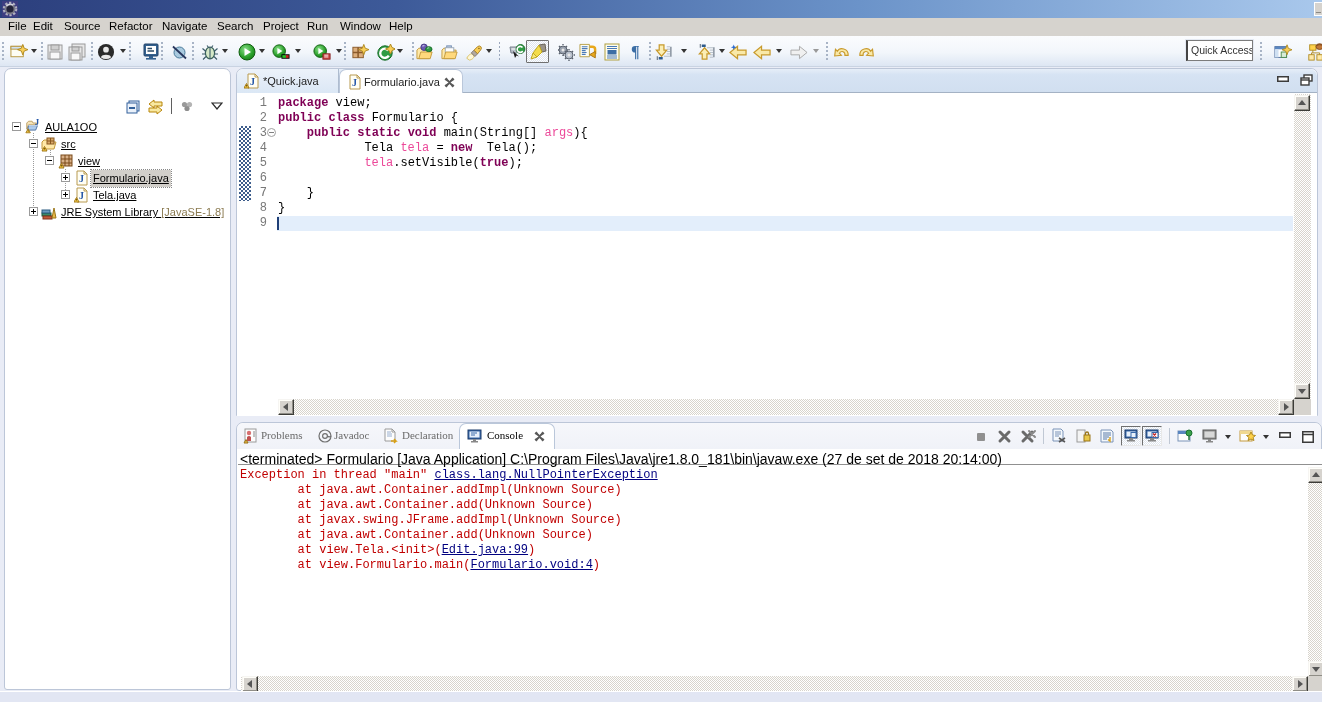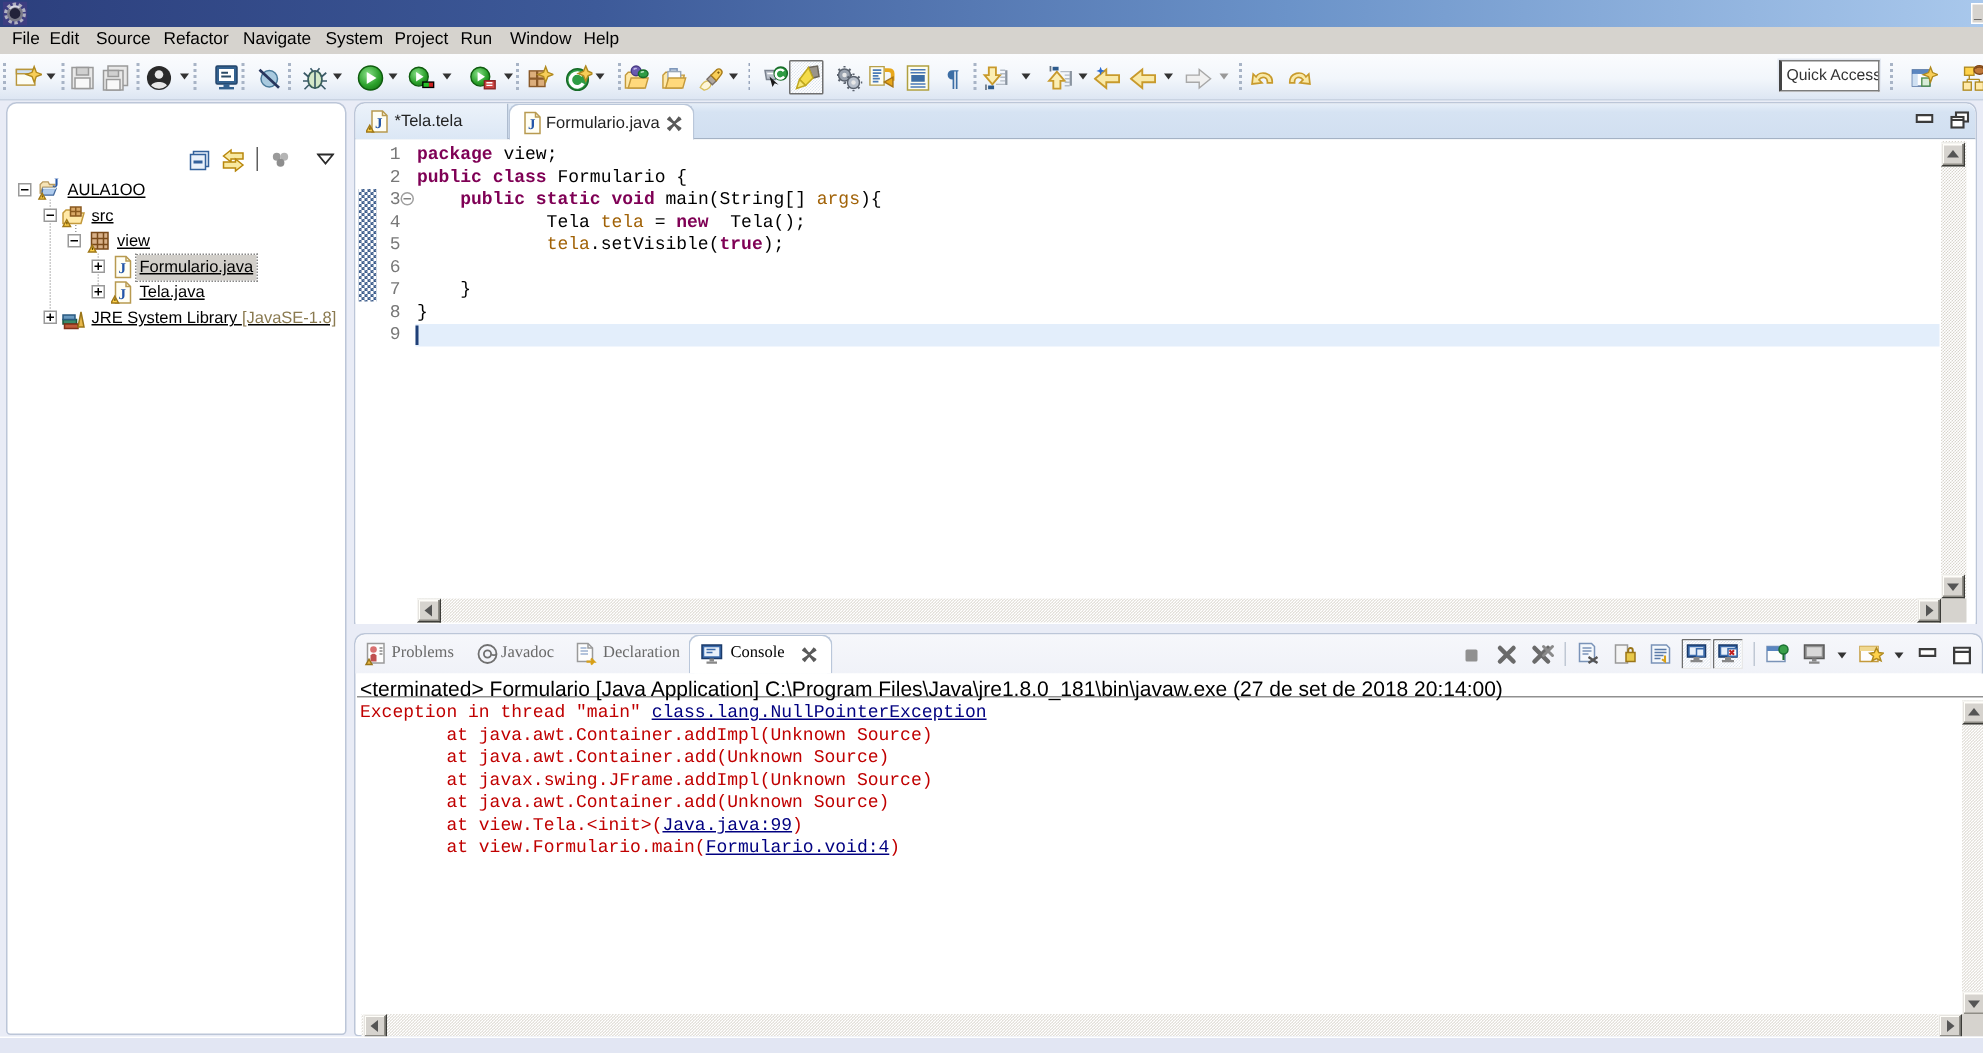--- a/index.html
+++ b/index.html
@@ -57,21 +57,21 @@
 #etab1 { left:0px; width:102px; background:linear-gradient(#ecf2fa,#dbe7f5); border-right:1px solid #aebccf; border-radius:7px 0 0 0; }
 #etab2 { left:102px; width:124px; height:25px; background:#fff; border:1px solid #bac7da; border-bottom:none; border-radius:7px 7px 0 0; }
 #edbody { position:absolute; left:0; top:24px; width:100%; height:323px; background:#fff; border-radius:0; overflow:hidden; }
 .hatch { position:absolute; left:2px; top:33px; width:12px; height:75px;
   background-color:#fff;
   background-image:linear-gradient(45deg,#3d5d8c 25%,transparent 25%,transparent 75%,#3d5d8c 75%),linear-gradient(45deg,#3d5d8c 25%,transparent 25%,transparent 75%,#3d5d8c 75%);
   background-size:4px 4px; background-position:0 0,2px 2px; }
 .lnum { position:absolute; left:16px; top:3px; width:14px; text-align:right; font-family:"Liberation Mono",monospace; font-size:12px; line-height:15px; color:#787878; }
 .code { position:absolute; left:41px; top:3px; font-family:"Liberation Mono",monospace; font-size:12px; line-height:15px; color:#000; white-space:pre; }
 .code b { font-weight:bold; color:#7f0055; }
-.code .v { color:#a16207; }
+.code .v { color:#ec4899; }
 .curline { position:absolute; left:40px; top:123px; right:24px; height:15px; background:#e3eefb; }
 .caret { position:absolute; left:40px; top:124px; width:2px; height:13px; background:#1f3f77; }
 .fold { position:absolute; left:30px; top:35px; width:9px; height:9px; border:1px solid #a0a0a0; border-radius:50%; background:#fff; }
 .fold i { position:absolute; left:1px; top:3px; width:5px; height:1px; background:#808080; }
 
 .dotv { width:1px; background-image:linear-gradient(#9a9a9a 50%,transparent 50%); background-size:1px 2px; }
 .pressed { position:absolute; width:20px; height:20px; border:1px solid; border-color:#6e6e6e #e8e8e8 #e8e8e8 #6e6e6e; border-radius:1px;
   background-color:#fff;
   background-image:linear-gradient(45deg,#dfe5ee 25%,transparent 25%,transparent 75%,#dfe5ee 75%),linear-gradient(45deg,#dfe5ee 25%,transparent 25%,transparent 75%,#dfe5ee 75%);
   background-size:2px 2px; background-position:0 0,1px 1px; }
@@ -114,21 +114,21 @@
     </svg>
     <span class="minbtn">_</span>
   </div>
 
   <div id="menu" class="abs">
     <span style="left:8px">File</span>
       <span style="left:33px">Edit</span>
       <span style="left:64px">Source</span>
       <span style="left:109px">Refactor</span>
       <span style="left:162px">Navigate</span>
-      <span style="left:217px">System</span>
+      <span style="left:217px">Search</span>
       <span style="left:263px">Project</span>
       <span style="left:307px">Run</span>
       <span style="left:340px">Window</span>
       <span style="left:389px">Help</span>
   </div>
 
   <div id="toolbar" class="abs">
     <div class="handle" style="left:2px"></div>
     <div id="tb-icons">
 
@@ -474,21 +474,21 @@
   <div id="editor" class="panel">
     <div id="edtabs">
       <div class="etab" id="etab1">
         <svg class="abs" style="left:7px;top:4px" width="16" height="16" viewBox="0 0 16 16">
           <path d="M4 1 H11 L14 4 V15 H4 Z" fill="#fffef4" stroke="#b89a50"></path>
           <path d="M11 1 L11 4 H14" fill="none" stroke="#b89a50"></path>
           <text x="6" y="12" font-size="10" font-weight="bold" fill="#2456a8" font-family="Liberation Serif">J</text>
           <path d="M0 15 L2.5 10.5 L5 15 Z" fill="#ffd24a" stroke="#a07818"></path>
           <rect x="2.2" y="12" width="0.8" height="1.6" fill="#5a4000"></rect>
         </svg>
-        <span style="position:absolute;left:26px">*Tela.tela</span>
+        <span style="position:absolute;left:26px">*Quick.java</span>
         </div>
       <div class="etab" id="etab2">
         <svg class="abs" style="left:7px;top:4px" width="16" height="16" viewBox="0 0 16 16">
           <path d="M3 1 H10 L13 4 V15 H3 Z" fill="#fffef4" stroke="#b89a50"></path>
           <path d="M10 1 L10 4 H13" fill="none" stroke="#b89a50"></path>
           <text x="5" y="12" font-size="10" font-weight="bold" fill="#2456a8" font-family="Liberation Serif">J</text>
         </svg>
         <span style="position:absolute;left:24px">Formulario.java</span>
         <svg class="abs" style="left:104px;top:7px" width="11" height="11" viewBox="0 0 11 11">
           <path d="M1 2 L5.5 5 L10 2 M1 9 L5.5 6 L10 9" stroke="#5a5a5a" stroke-width="1.6" fill="none"></path>
@@ -657,21 +657,21 @@
       </div>
     </div>
     <div id="cbody">
       <div class="abs" style="left:0;top:15px;width:1084px;height:1px;background:#909090"></div>
       <div class="termline">&lt;terminated&gt; Formulario [Java Application] C:\Program Files\Java\jre1.8.0_181\bin\javaw.exe (27 de set de 2018 20:14:00)</div>
       <div class="stk">Exception in thread "main" <a>class.lang.NullPointerException</a>
 	at java.awt.Container.addImpl(Unknown Source)
 	at java.awt.Container.add(Unknown Source)
 	at javax.swing.JFrame.addImpl(Unknown Source)
 	at java.awt.Container.add(Unknown Source)
-	at view.Tela.&lt;init&gt;(<a>Java.java:99</a>)
+	at view.Tela.&lt;init&gt;(<a>Edit.java:99</a>)
 	at view.Formulario.main(<a>Formulario.void:4</a>)</div>
     </div>
 
     <div class="sb-track" style="left:1071px;top:44px;width:17px;height:210px"></div>
     <div class="sb-btn" style="left:1071px;top:44px">
         <svg width="12" height="12" viewBox="0 0 12 12">
           <path d="M6 3 L10 8 H2 Z" fill="#555"></path>
         </svg>
       </div>
     <div class="sb-btn" style="left:1071px;top:238px">

